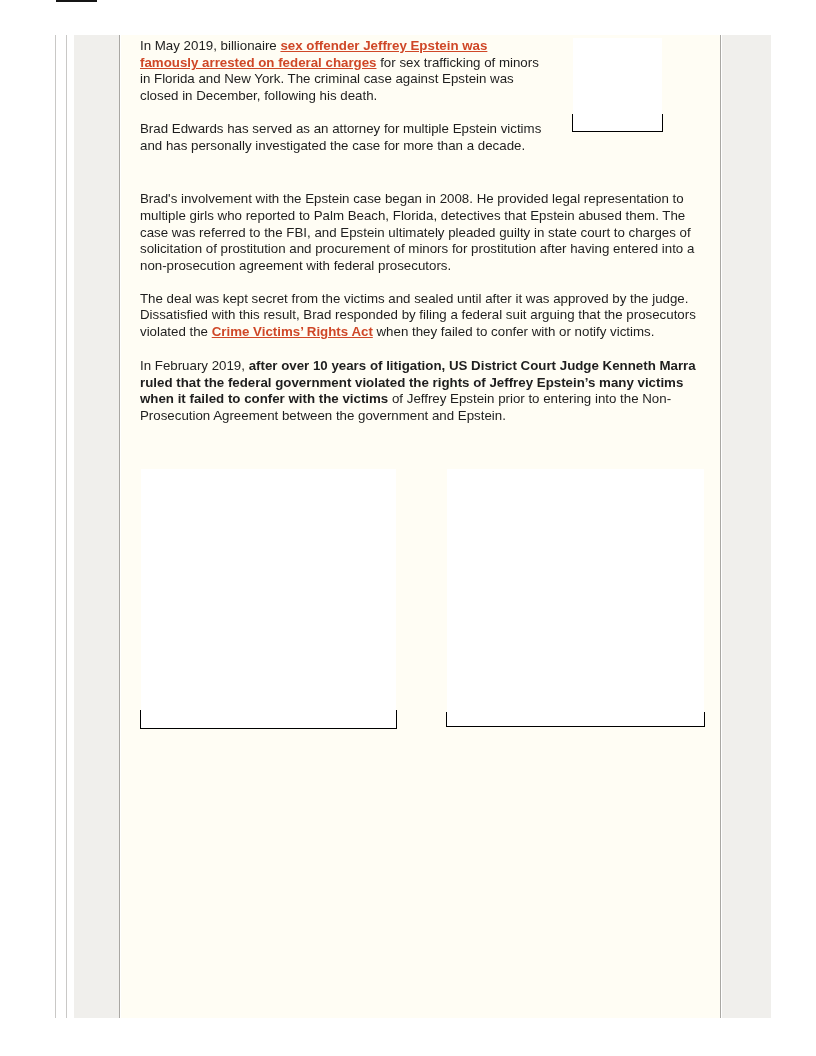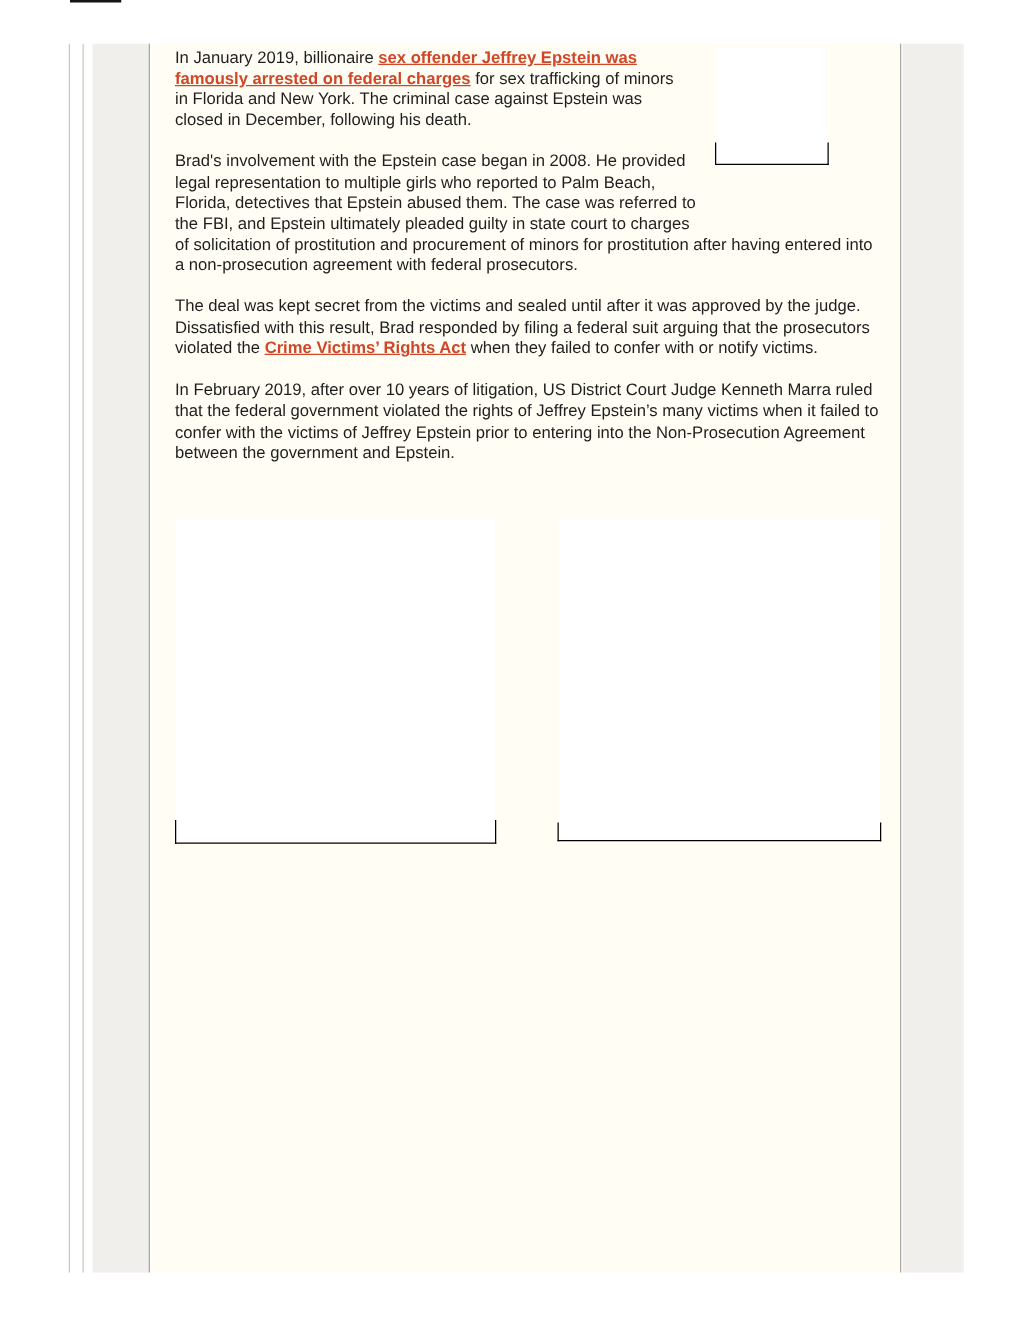--- a/index.html
+++ b/index.html
@@ -31,21 +31,21 @@
     padding: 3px 16px 0 19px;
     color: #1e1e1e;
     font-size: 13.3px;
     line-height: 16.7px;
   }
 
   p.para { margin: 0 0 16px 0; }
   p.para.narrow { max-width: 402px; }
   p.para.gap-after { margin-bottom: 37px; }
   p.para.gap-before { margin-top: 17px; }
-  .seg-bold { font-weight: normal; }
+  .seg-bold { font-weight: bold; }
   a.article-link {
     color: #cf4727;
     font-weight: bold;
     text-decoration: underline;
     text-decoration-color: #cf4727;
   }
 
   
   .ph { position: relative; }
   .ph .ph-img { background: #ffffff; margin: 0 1px; }
@@ -75,21 +75,22 @@
   <div class="band gutter-left"></div>
   <div class="band gutter-right"></div>
 
   <div class="content">
 
     <div class="ph float-box">
       <div class="ph-img"></div>
       <div class="ph-u"></div>
     </div>
 
-    <p class="para narrow"><span class="seg-text">In January 2019, billionaire </span><a href="#" class="article-link">sex offender Jeffrey Epstein was famously arrested on federal charges</a><span class="seg-text"> for sex trafficking of minors in Florida and New York. The criminal case against Epstein was closed in December, following his death.</span></p>
+    <p class="para narrow"><span class="seg-text">In May 2019, billionaire </span><a href="#" class="article-link">sex offender Jeffrey Epstein was famously arrested on federal charges</a><span class="seg-text"> for sex trafficking of minors in Florida and New York. The criminal case against Epstein was closed in December, following his death.</span></p>
+    <p class="para narrow gap-after"><span class="seg-text">Brad Edwards has served as an attorney for multiple Epstein victims and has personally investigated the case for more than a decade.</span></p>
     <p class="para"><span class="seg-text">Brad's involvement with the Epstein case began in 2008. He provided legal representation to multiple girls who reported to Palm Beach, Florida, detectives that Epstein abused them. The case was referred to the FBI, and Epstein ultimately pleaded guilty in state court to charges of solicitation of prostitution and procurement of minors for prostitution after having entered into a non-prosecution agreement with federal prosecutors.</span></p>
     <p class="para"><span class="seg-text">The deal was kept secret from the victims and sealed until after it was approved by the judge. Dissatisfied with this result, Brad responded by filing a federal suit arguing that the prosecutors violated the </span><a href="#" class="article-link">Crime Victims’ Rights Act</a><span class="seg-text"> when they failed to confer with or notify victims.</span></p>
     <p class="para gap-before"><span class="seg-text">In February 2019, </span><span class="seg-bold">after over 10 years of litigation, US District Court Judge Kenneth Marra ruled that the federal government violated the rights of Jeffrey Epstein’s many victims when it failed to confer with the victims</span><span class="seg-text"> of Jeffrey Epstein prior to entering into the Non-Prosecution Agreement between the government and Epstein.</span></p>
 
     <div class="bottom-figures">
       <div class="ph fig-left">
         <div class="ph-img"></div>
         <div class="ph-u"></div>
       </div>
       <div class="ph fig-right">

